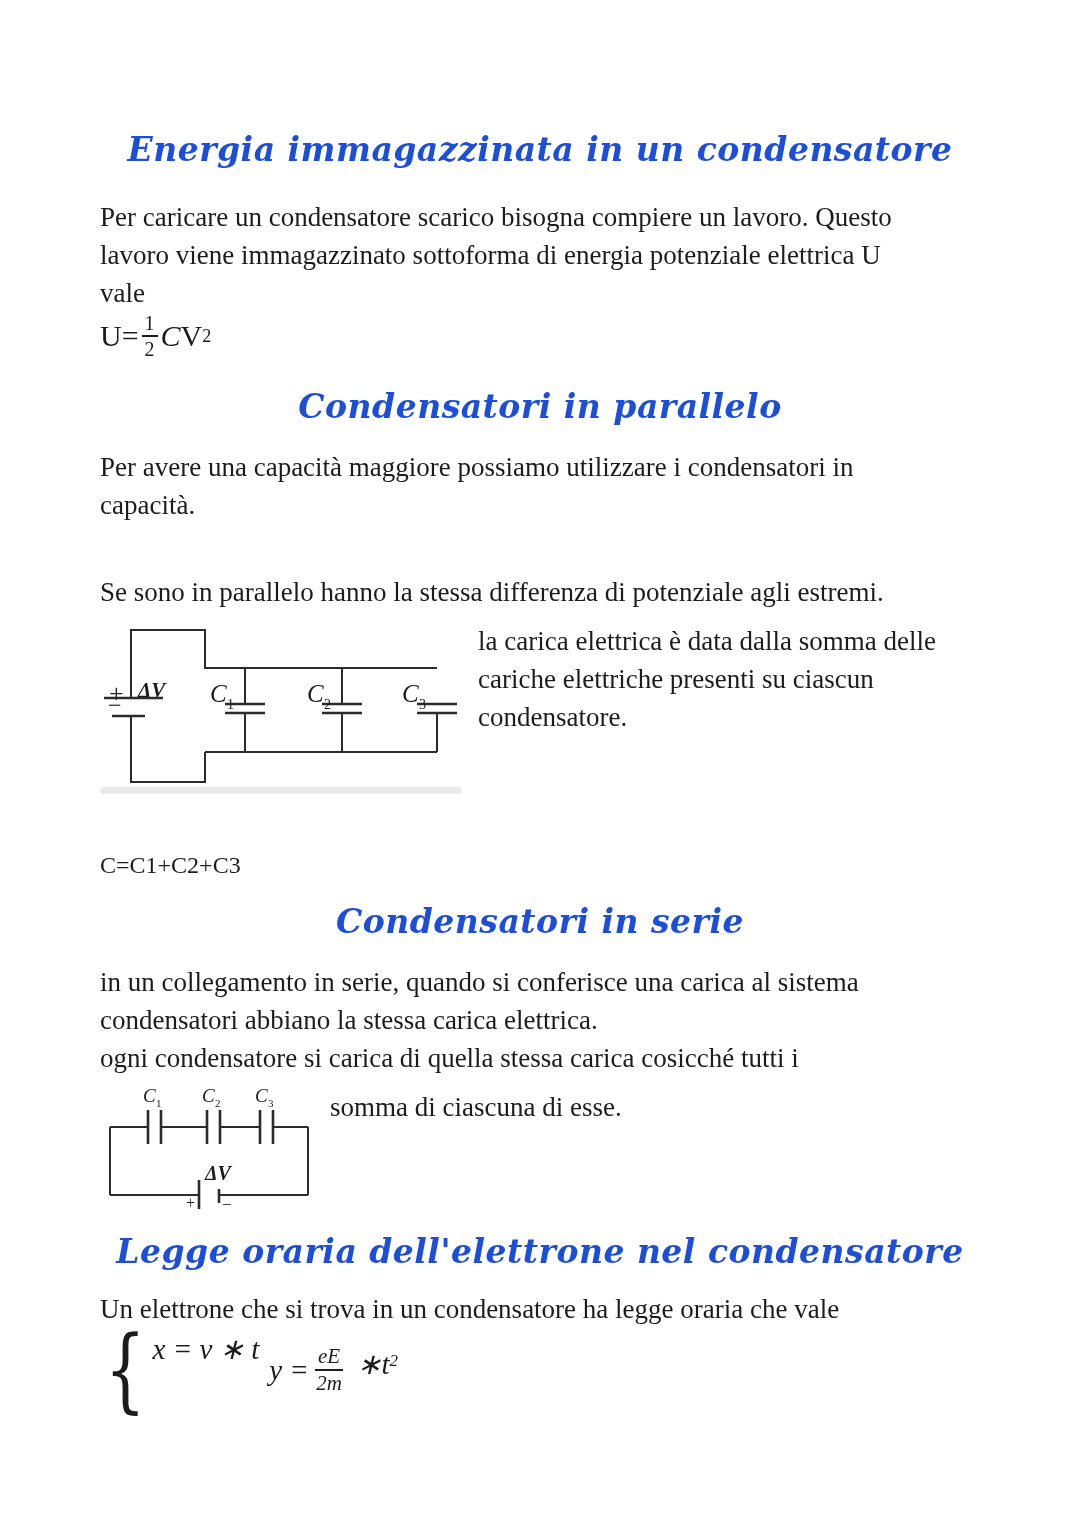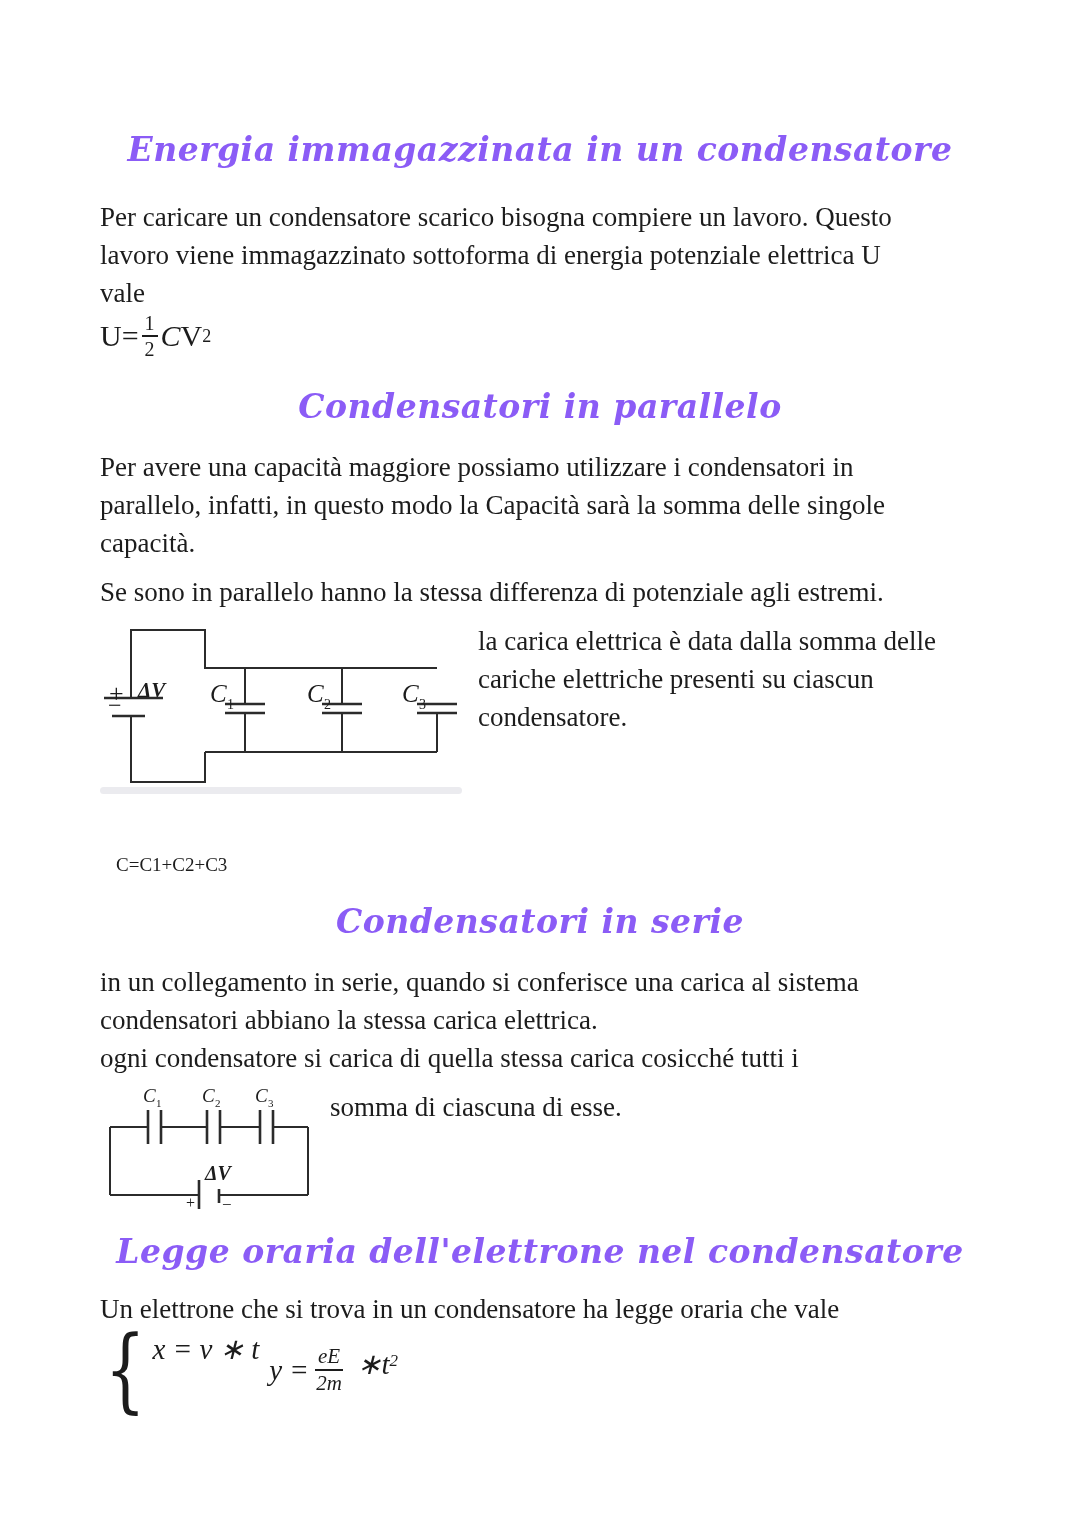--- a/index.html
+++ b/index.html
@@ -11,21 +11,21 @@
     overflow:hidden;
     font-family:"Liberation Serif", serif;
     color:#1c1c1c;
   }
   .heading {
     position:absolute; left:0; width:1080px;
     text-align:center;
     font-family:"DejaVu Serif", serif;
     font-style:italic; font-weight:bold;
     font-size:33px; line-height:44px;
-    color:#8b5cf6;
+    color:#1d4ed8;
     letter-spacing:0.5px;
   }
   .body-text {
     position:absolute;
     font-size:27px; line-height:38px;
     white-space:nowrap;
   }
   .body-text .line { white-space:nowrap; }
   
   .formula-energy {
@@ -87,21 +87,20 @@
     </span>
     <span class="it">C</span>
     <span>V</span>
     <sup class="exp">2</sup>
   </div>
 
   <div class="heading" style="top:385px;">Condensatori in parallelo</div>
 
   <div class="body-text" style="left:100px; top:448px;">
     <div class="line">Per avere una capacità maggiore possiamo utilizzare i condensatori in</div>
-    <div class="line">parallelo, infatti, in questo modo la Capacità sarà la somma delle singole</div>
     <div class="line">capacità.</div>
   </div>
 
   <div class="body-text" style="left:100px; top:573px;">Se sono in parallelo hanno la stessa differenza di potenziale agli estremi.</div>
 
   <svg class="fig-svg" style="left:95px; top:615px;" width="380" height="190" viewBox="95 615 380 190">
 
     <polyline class="wire" points="131,697 131,630 205,630 205,668 437,668"></polyline>
 
     <line class="plate" x1="104" y1="698" x2="163" y2="698"></line>
@@ -136,21 +135,21 @@
   </svg>
 
   <div class="scan-artifact"></div>
 
   <div class="body-text" style="left:478px; top:622px;">
     <div class="line">la carica elettrica è data dalla somma delle</div>
     <div class="line">cariche elettriche presenti su ciascun</div>
     <div class="line">condensatore.</div>
   </div>
 
-  <div class="body-text" style="left:116px; top:846px; font-size:19px;">C=C1+C2+C3</div>
+  <div class="body-text" style="left:100px; top:846px; font-size:24px;">C=C1+C2+C3</div>
 
   <div class="heading" style="top:900px;">Condensatori in serie</div>
 
   <div class="body-text" style="left:100px; top:963px;">
     <div class="line">in un collegamento in serie, quando si conferisce una carica al sistema</div>
     <div class="line">condensatori abbiano la stessa carica elettrica.</div>
     <div class="line">ogni condensatore si carica di quella stessa carica cosicché tutti i</div>
   </div>
 
   <svg class="fig-svg" style="left:95px; top:1080px;" width="230" height="140" viewBox="95 1080 230 140">

